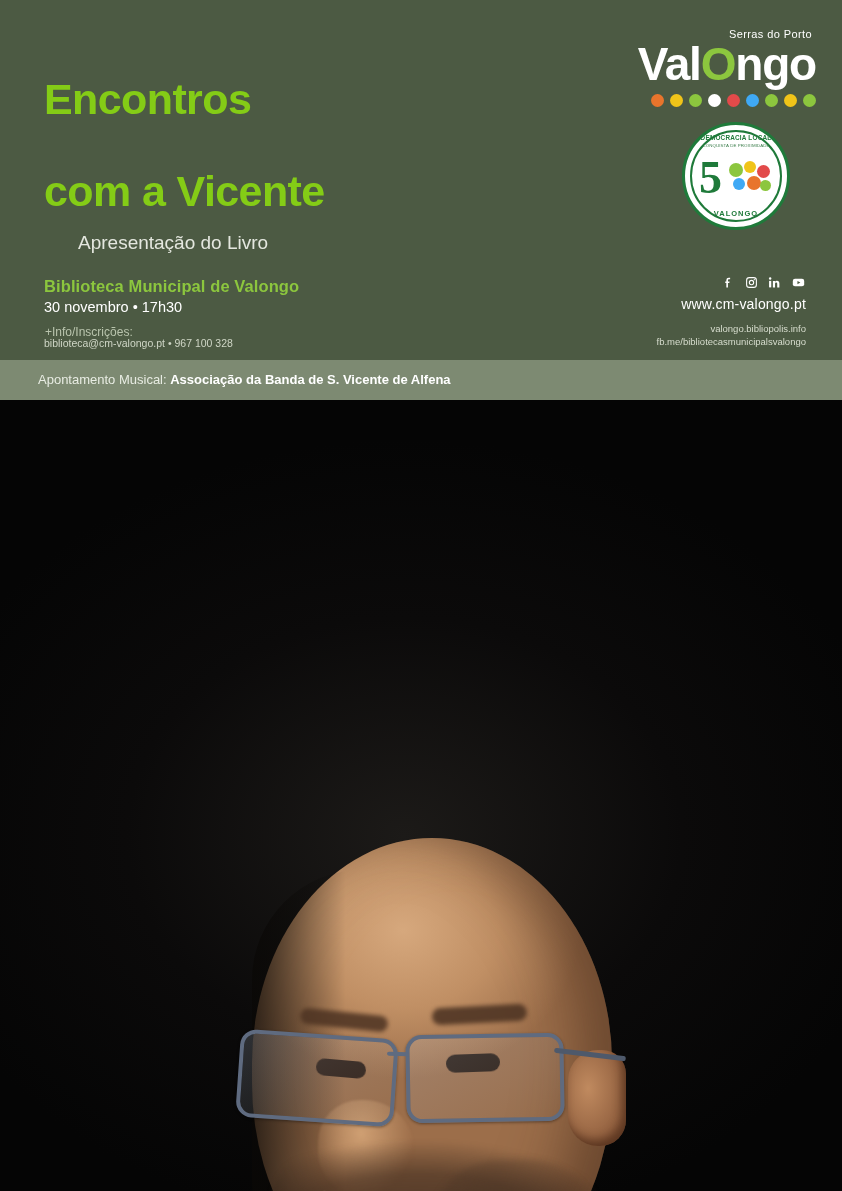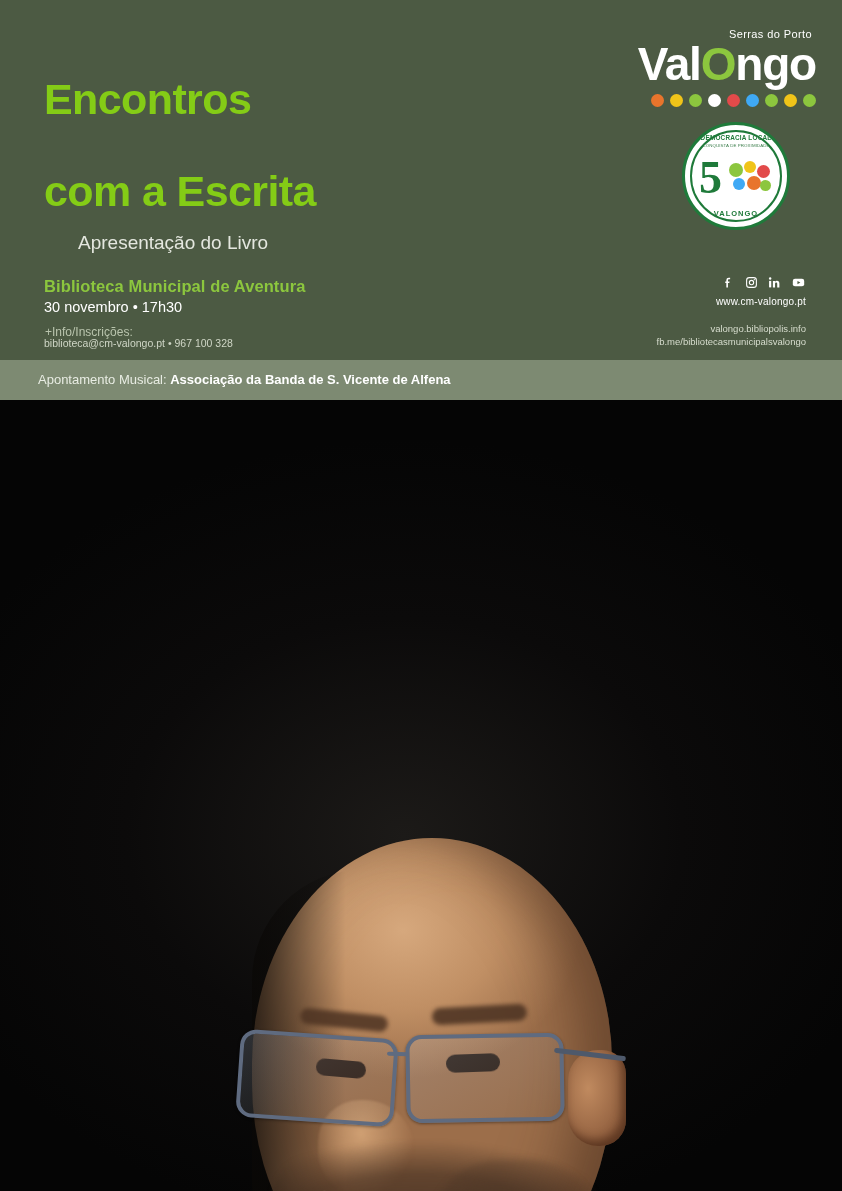--- a/index.html
+++ b/index.html
@@ -215,21 +215,21 @@
     display: flex;
     gap: 10px;
     align-items: center;
   }
   .social svg { display: block; }
   .site {
     position: absolute;
     right: 36px;
     top: 296px;
     color: #ffffff;
-    font-size: 10px;
+    font-size: 14px;
     text-align: right;
     letter-spacing: 0.2px;
   }
   .mail-line {
     position: absolute;
     right: 36px;
     top: 323px;
     color: #d7ddce;
     font-size: 9.5px;
     text-align: right;
@@ -438,21 +438,21 @@
 </head>
 <body>
 
 <div class="poster">
 
   <div class="top-panel">
 
     <div class="title-block">
       <div class="main-title">
         <span>Encontros</span><br>
-        <span>com a Escrita</span>
+        <span>com a Vicente</span>
       </div>
       <div class="subtitle">Apresentação do Livro</div>
     </div>
 
     <div class="valongo-logo">
       <div class="serras">Serras do Porto</div>
       <div class="valongo-word"><span>Val</span><span class="o1">O</span><span>ngo</span></div>
       <div class="dots">
         <span style="background:#e8742c"></span>
         <span style="background:#f0c419"></span>
@@ -475,21 +475,21 @@
         <i style="left:2px;top:2px;width:14px;height:14px;background:#8cc63e"></i>
         <i style="left:17px;top:0px;width:12px;height:12px;background:#f0c419"></i>
         <i style="left:30px;top:4px;width:13px;height:13px;background:#e24a4a"></i>
         <i style="left:6px;top:17px;width:12px;height:12px;background:#3fa9f5"></i>
         <i style="left:20px;top:15px;width:14px;height:14px;background:#e8742c"></i>
         <i style="left:33px;top:19px;width:11px;height:11px;background:#8cc63e"></i>
       </div>
       <div class="seal-bottom">VALONGO</div>
     </div>
 
-    <div class="venue">Biblioteca Municipal de Aventura</div>
+    <div class="venue">Biblioteca Municipal de Valongo</div>
     <div class="datetime">30 novembro • 17h30</div>
     <div class="info-label">+Info/Inscrições:</div>
     <div class="info-contact">biblioteca@cm-valongo.pt • 967 100 328</div>
 
     <div class="social">
       <span>
         <svg width="13" height="13" viewBox="0 0 24 24" fill="#ffffff">
             <path d="M15 3h-2.5A4.5 4.5 0 0 0 8 7.5V10H6v3h2v8h3v-8h2.5l.5-3H11V7.5c0-.8.7-1.5 1.5-1.5H15V3z"></path>
           </svg>
       </span>

